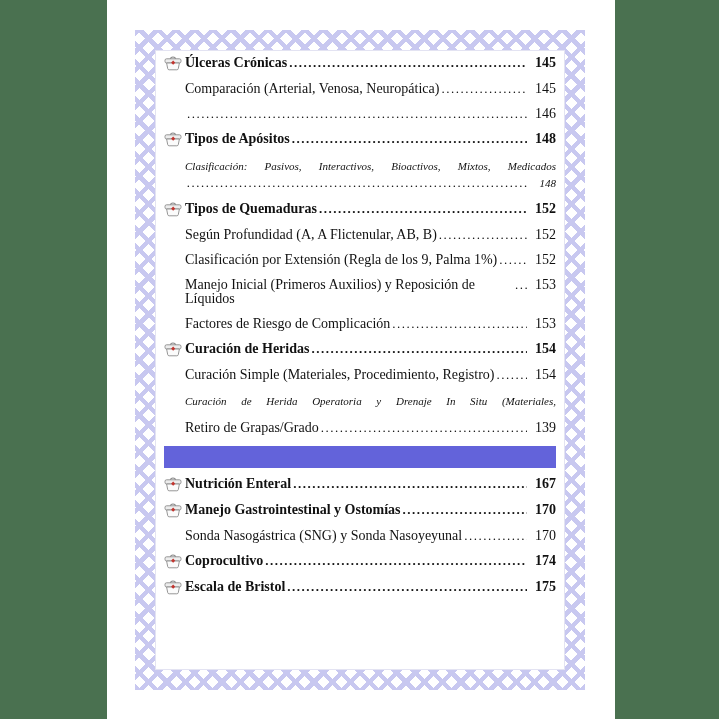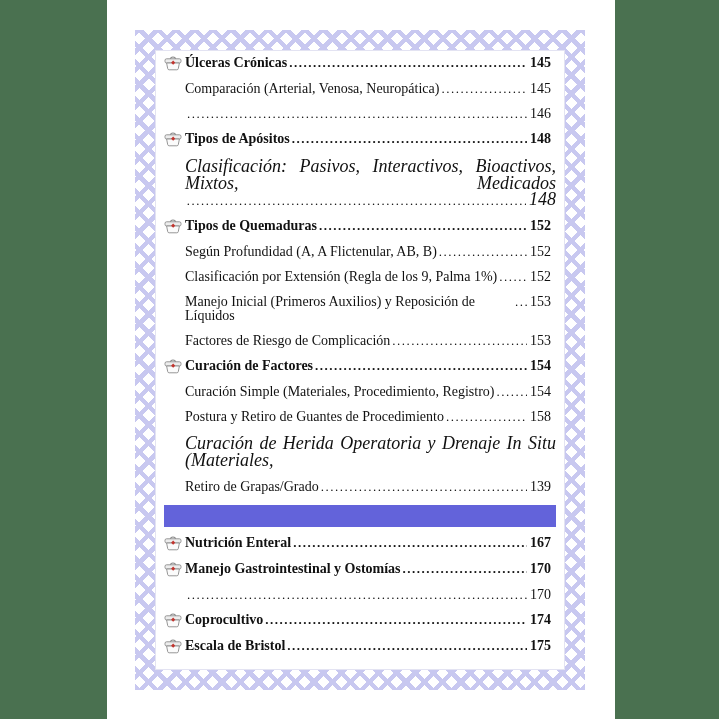--- a/index.html
+++ b/index.html
@@ -35,22 +35,22 @@
     color:#111111;margin-bottom:11px;
   }
   .toc-row.main{font-weight:bold;}
   .toc-row.sub{padding-left:21px;}
   .icon-wrap{flex:none;width:18px;height:15px;margin-right:3px;align-self:center;}
   .leader{flex:1;overflow:hidden;white-space:nowrap;margin:0 3px 0 2px;min-width:12px;}
   .leader::after{
     content:"........................................................................................................................................................................";
     letter-spacing:1.5px;font-size:13px;
   }
-  .pagenum{flex:none;min-width:26px;text-align:left;}
-  .wrap2{margin-bottom:11px;font-style:italic;font-size:18px;line-height:17px;color:#111;}
+  .pagenum{flex:none;min-width:26px;text-align:right;}
+  .wrap2{margin-bottom:11px;font-style:italic;font-size:11px;line-height:17px;color:#111;}
   .wrap2 .line1{text-align:justify;text-align-last:justify;}
   .wrap2 .line2{display:flex;align-items:baseline;line-height:15px;}
   .chapter-banner{
     background:#6363da;color:#ffffff;
     font-family:"Liberation Sans", sans-serif;font-size:15.5px;
     height:22px;line-height:22px;text-align:center;
     margin:2px 0 9px 0;
   }
 </style>
 </head>
@@ -140,33 +140,28 @@
   </div>
         <div class="toc-row main">
     <span class="icon-wrap">
       <svg width="18" height="15" viewBox="0 0 18 15">
         <path d="M6.5 3.2 Q6.5 1 9 1 Q11.5 1 11.5 3.2" fill="none" stroke="#8a8a8a" stroke-width="1.1"></path>
         <rect x="1" y="2.8" width="16" height="4.2" rx="1.6" fill="#ededed" stroke="#8a8a8a" stroke-width="0.9"></rect>
         <path d="M2.6 7 h12.8 l-1.1 5.6 a1.5 1.5 0 0 1 -1.5 1.2 h-7.6 a1.5 1.5 0 0 1 -1.5 -1.2 z" fill="#fbfbfb" stroke="#8a8a8a" stroke-width="0.9"></path>
         <rect x="7.7" y="5.2" width="2.9" height="2.9" transform="rotate(45 9.15 6.65)" fill="#c2342e"></rect>
       </svg>
     </span>
-    <span class="label">Curación de Factores</span>
+    <span class="label">Curación de Heridas</span>
     <span class="leader"></span>
     <span class="pagenum">154</span>
   </div>
         <div class="toc-row sub">
     <span class="label">Curación Simple (Materiales, Procedimiento, Registro)</span>
     <span class="leader"></span>
     <span class="pagenum">154</span>
-  </div>
-        <div class="toc-row sub">
-    <span class="label">Postura y Retiro de Guantes de Procedimiento</span>
-    <span class="leader"></span>
-    <span class="pagenum">158</span>
   </div>
         <div class="wrap2 sub toc-wrap-entry" style="padding-left:21px;font-style:italic;">
     <div class="line1">Curación de Herida Operatoria y Drenaje In Situ (Materiales,</div>
   </div>
         <div class="toc-row sub">
     <span class="label">Retiro de Grapas/Grado</span>
     <span class="leader"></span>
     <span class="pagenum">139</span>
   </div>
         <div class="chapter-banner"></div>
@@ -190,20 +185,21 @@
         <rect x="1" y="2.8" width="16" height="4.2" rx="1.6" fill="#ededed" stroke="#8a8a8a" stroke-width="0.9"></rect>
         <path d="M2.6 7 h12.8 l-1.1 5.6 a1.5 1.5 0 0 1 -1.5 1.2 h-7.6 a1.5 1.5 0 0 1 -1.5 -1.2 z" fill="#fbfbfb" stroke="#8a8a8a" stroke-width="0.9"></path>
         <rect x="7.7" y="5.2" width="2.9" height="2.9" transform="rotate(45 9.15 6.65)" fill="#c2342e"></rect>
       </svg>
     </span>
     <span class="label">Manejo Gastrointestinal y Ostomías</span>
     <span class="leader"></span>
     <span class="pagenum">170</span>
   </div>
         <div class="toc-row sub">
+    <span class="label">Sonda Nasogástrica (SNG) y Sonda Nasoyeyunal</span>
     <span class="leader"></span>
     <span class="pagenum">170</span>
   </div>
         <div class="toc-row main">
     <span class="icon-wrap">
       <svg width="18" height="15" viewBox="0 0 18 15">
         <path d="M6.5 3.2 Q6.5 1 9 1 Q11.5 1 11.5 3.2" fill="none" stroke="#8a8a8a" stroke-width="1.1"></path>
         <rect x="1" y="2.8" width="16" height="4.2" rx="1.6" fill="#ededed" stroke="#8a8a8a" stroke-width="0.9"></rect>
         <path d="M2.6 7 h12.8 l-1.1 5.6 a1.5 1.5 0 0 1 -1.5 1.2 h-7.6 a1.5 1.5 0 0 1 -1.5 -1.2 z" fill="#fbfbfb" stroke="#8a8a8a" stroke-width="0.9"></path>
         <rect x="7.7" y="5.2" width="2.9" height="2.9" transform="rotate(45 9.15 6.65)" fill="#c2342e"></rect>

